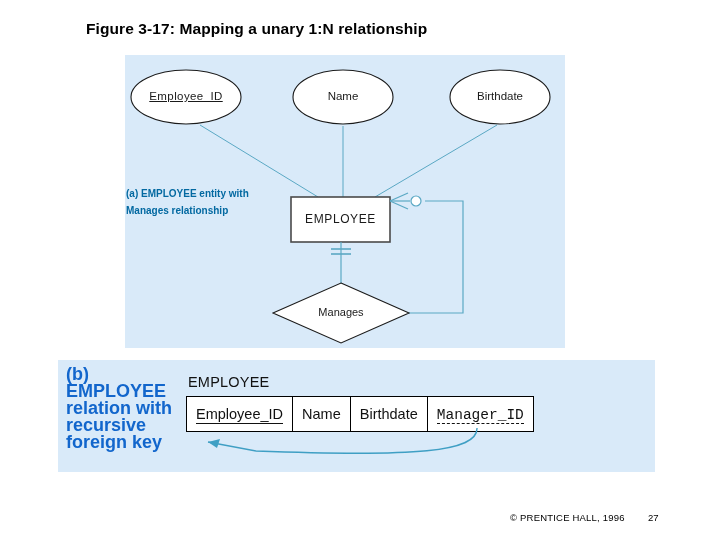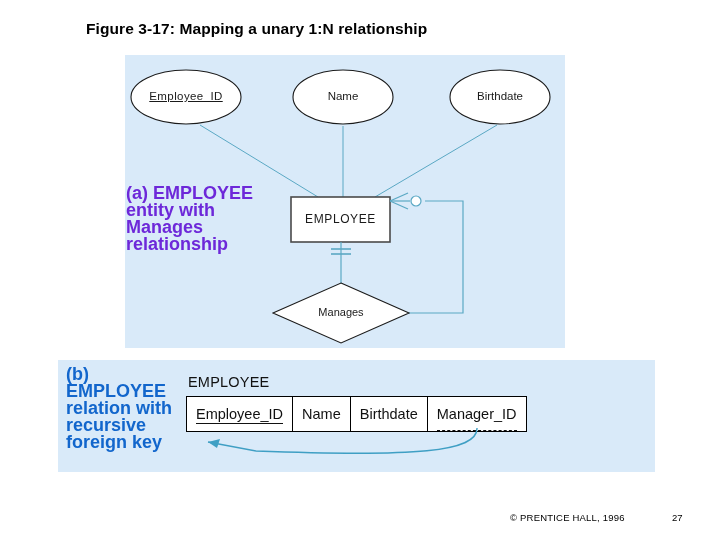--- a/index.html
+++ b/index.html
@@ -79,23 +79,23 @@
   #label-manages {
     font-size: 11px;
   }
 
   
   #caption-a {
     position: absolute;
     left: 126px;
     top: 185px;
     width: 165px;
-    font-size: 18px;
+    font-size: 10px;
     font-weight: bold;
-    color: #6d28d9;
+    color: #0369a1;
     line-height: 17px;
   }
 
   
   #caption-b {
     position: absolute;
     left: 66px;
     top: 366px;
     width: 115px;
     font-size: 18px;
@@ -136,21 +136,22 @@
     padding: 0 9px;
     white-space: nowrap;
     font-family: "Liberation Sans", sans-serif;
   }
   #relation-table td .attr-pk {
     border-bottom: 1.5px solid #111111;
     padding-bottom: 1px;
   }
   #relation-table td .attr-fk {
     border-bottom: 1.5px dashed #111111;
-    padding-bottom: 8px;
+    padding-bottom: 0;
+    font-family: Liberation Mono, monospace;
   }
   #fk-arc {
     position: absolute;
     left: 0px;
     top: 52px;
   }
 
   
   #footer-copyright {
     position: absolute;
@@ -160,21 +161,20 @@
     color: #000000;
     letter-spacing: 0.2px;
     white-space: nowrap;
   }
   #footer-pagenum {
     position: absolute;
     left: 648px;
     top: 512px;
     font-size: 9.5px;
     color: #000000;
-    margin-left: 24px;
   }
 </style>
 </head>
 <body>
 
 <div id="slide-title">Figure 3-17: Mapping a unary 1:N relationship</div>
 
 <div class="panel" id="panel-a"></div>
 
 <div id="er-canvas">

